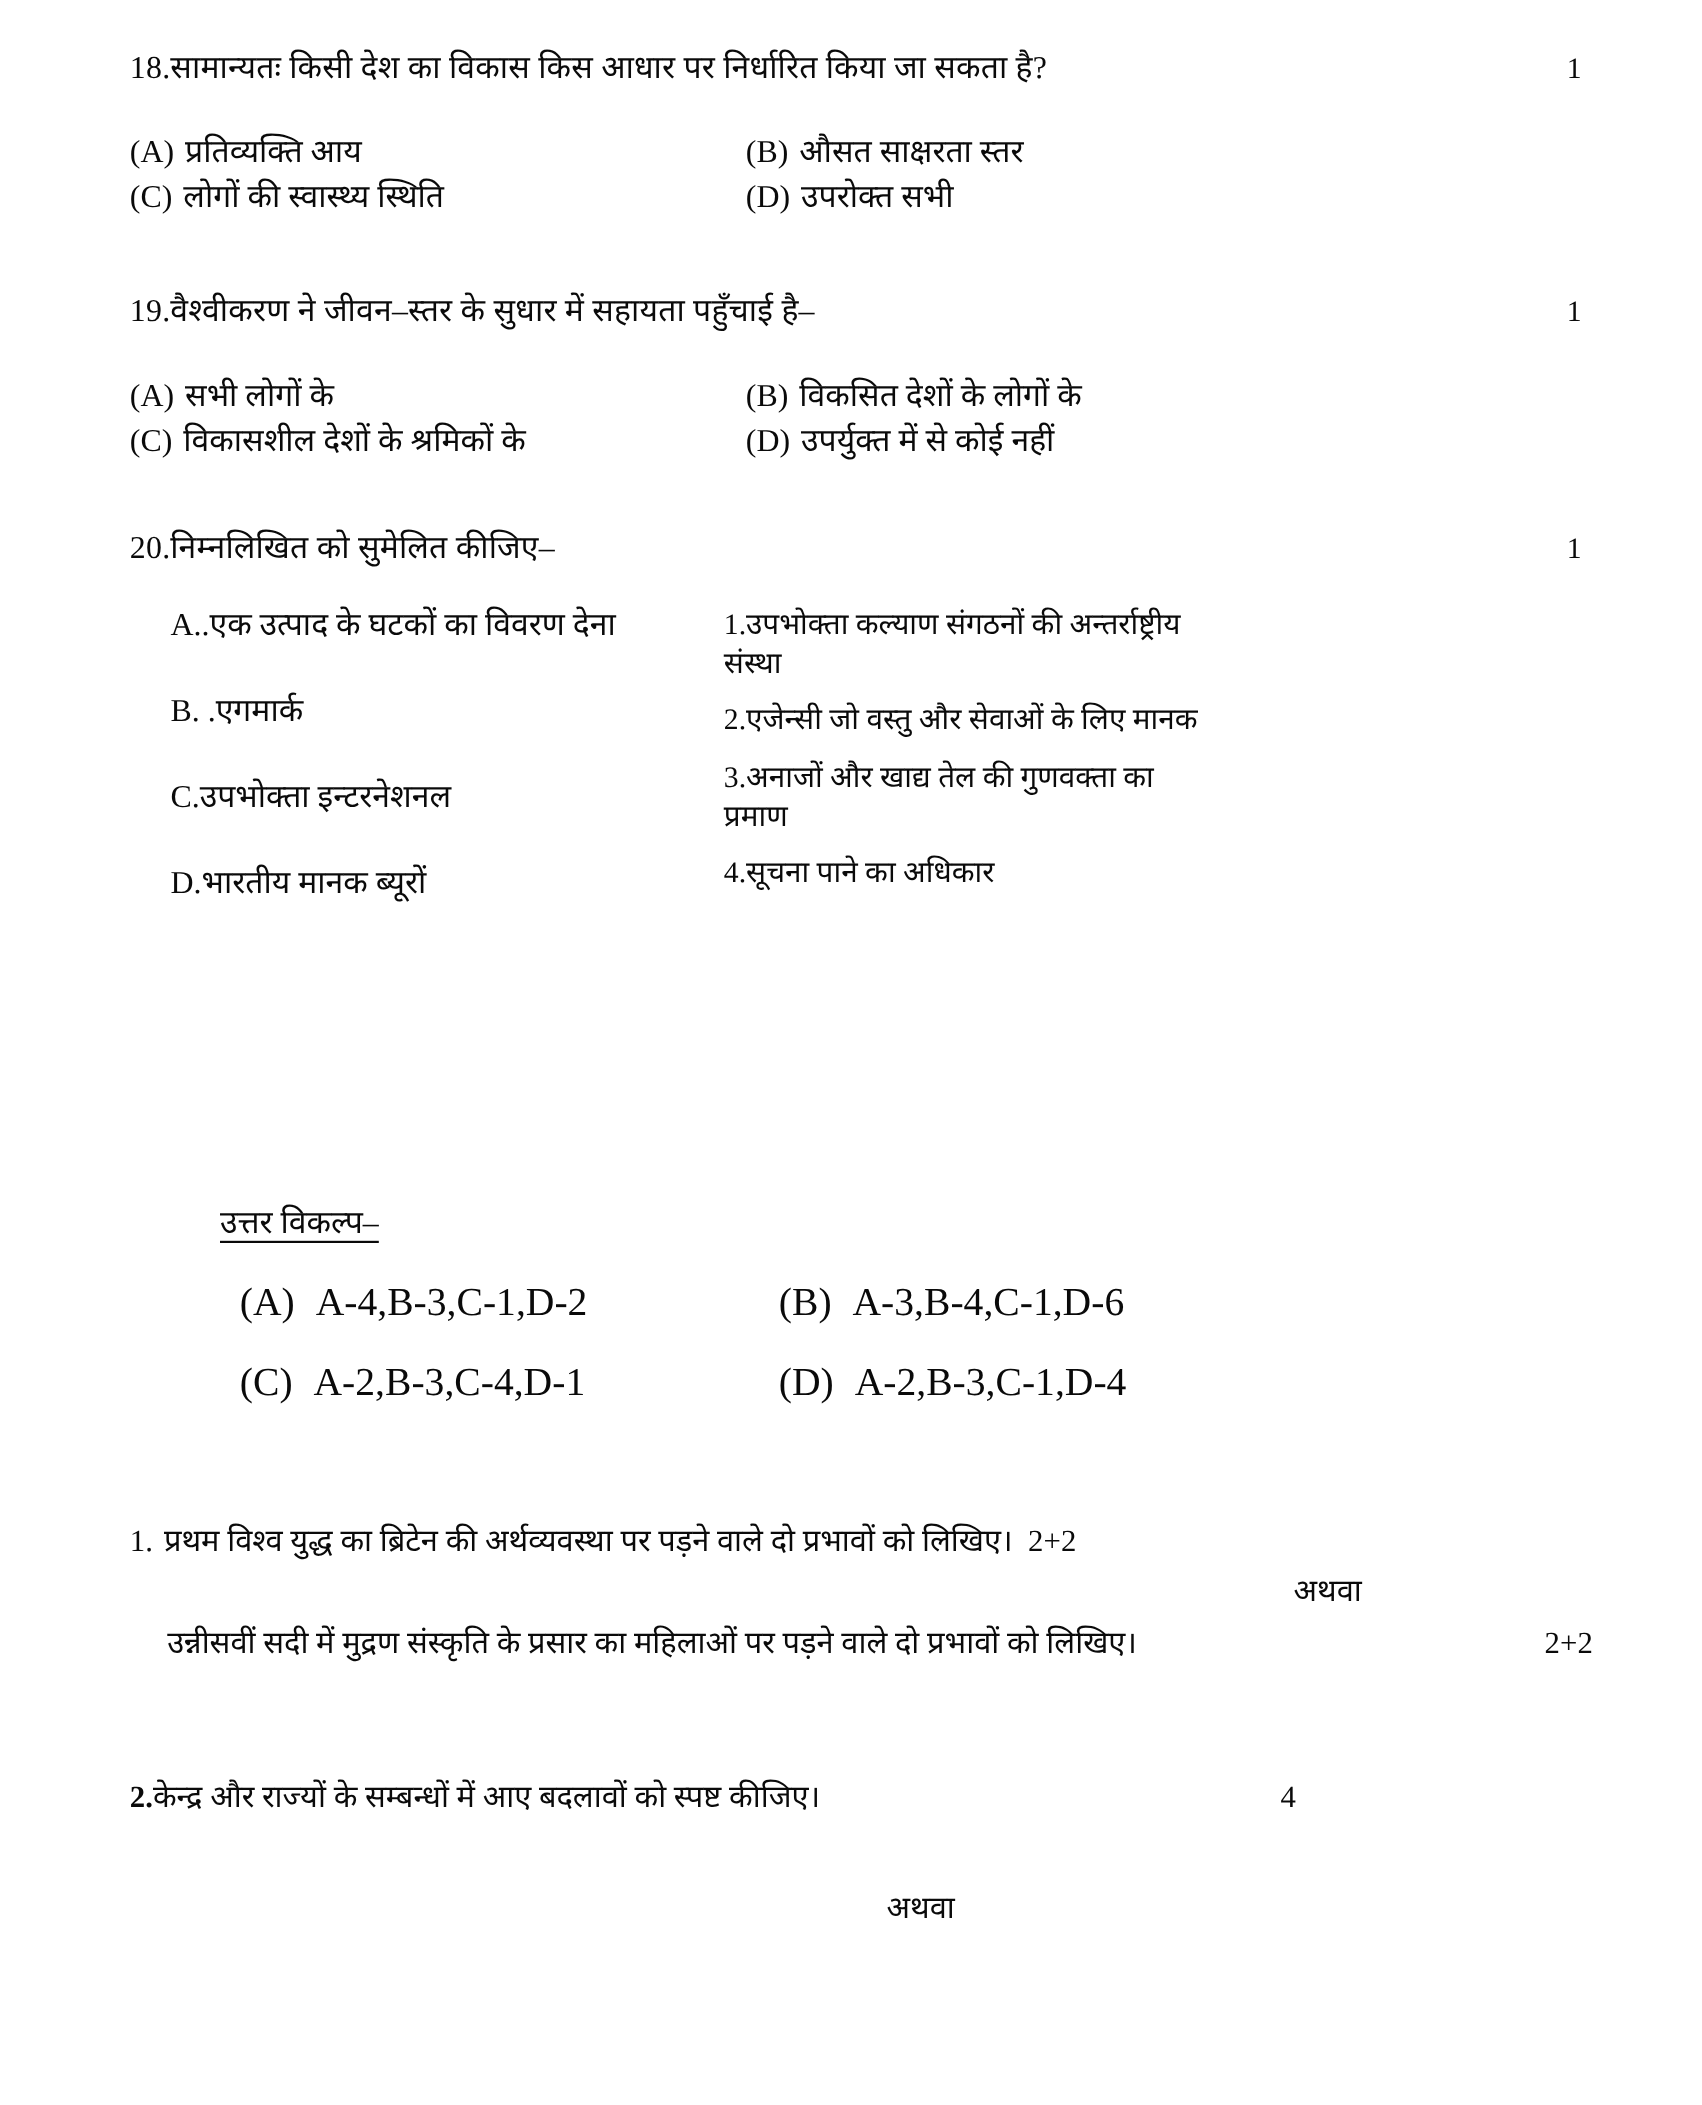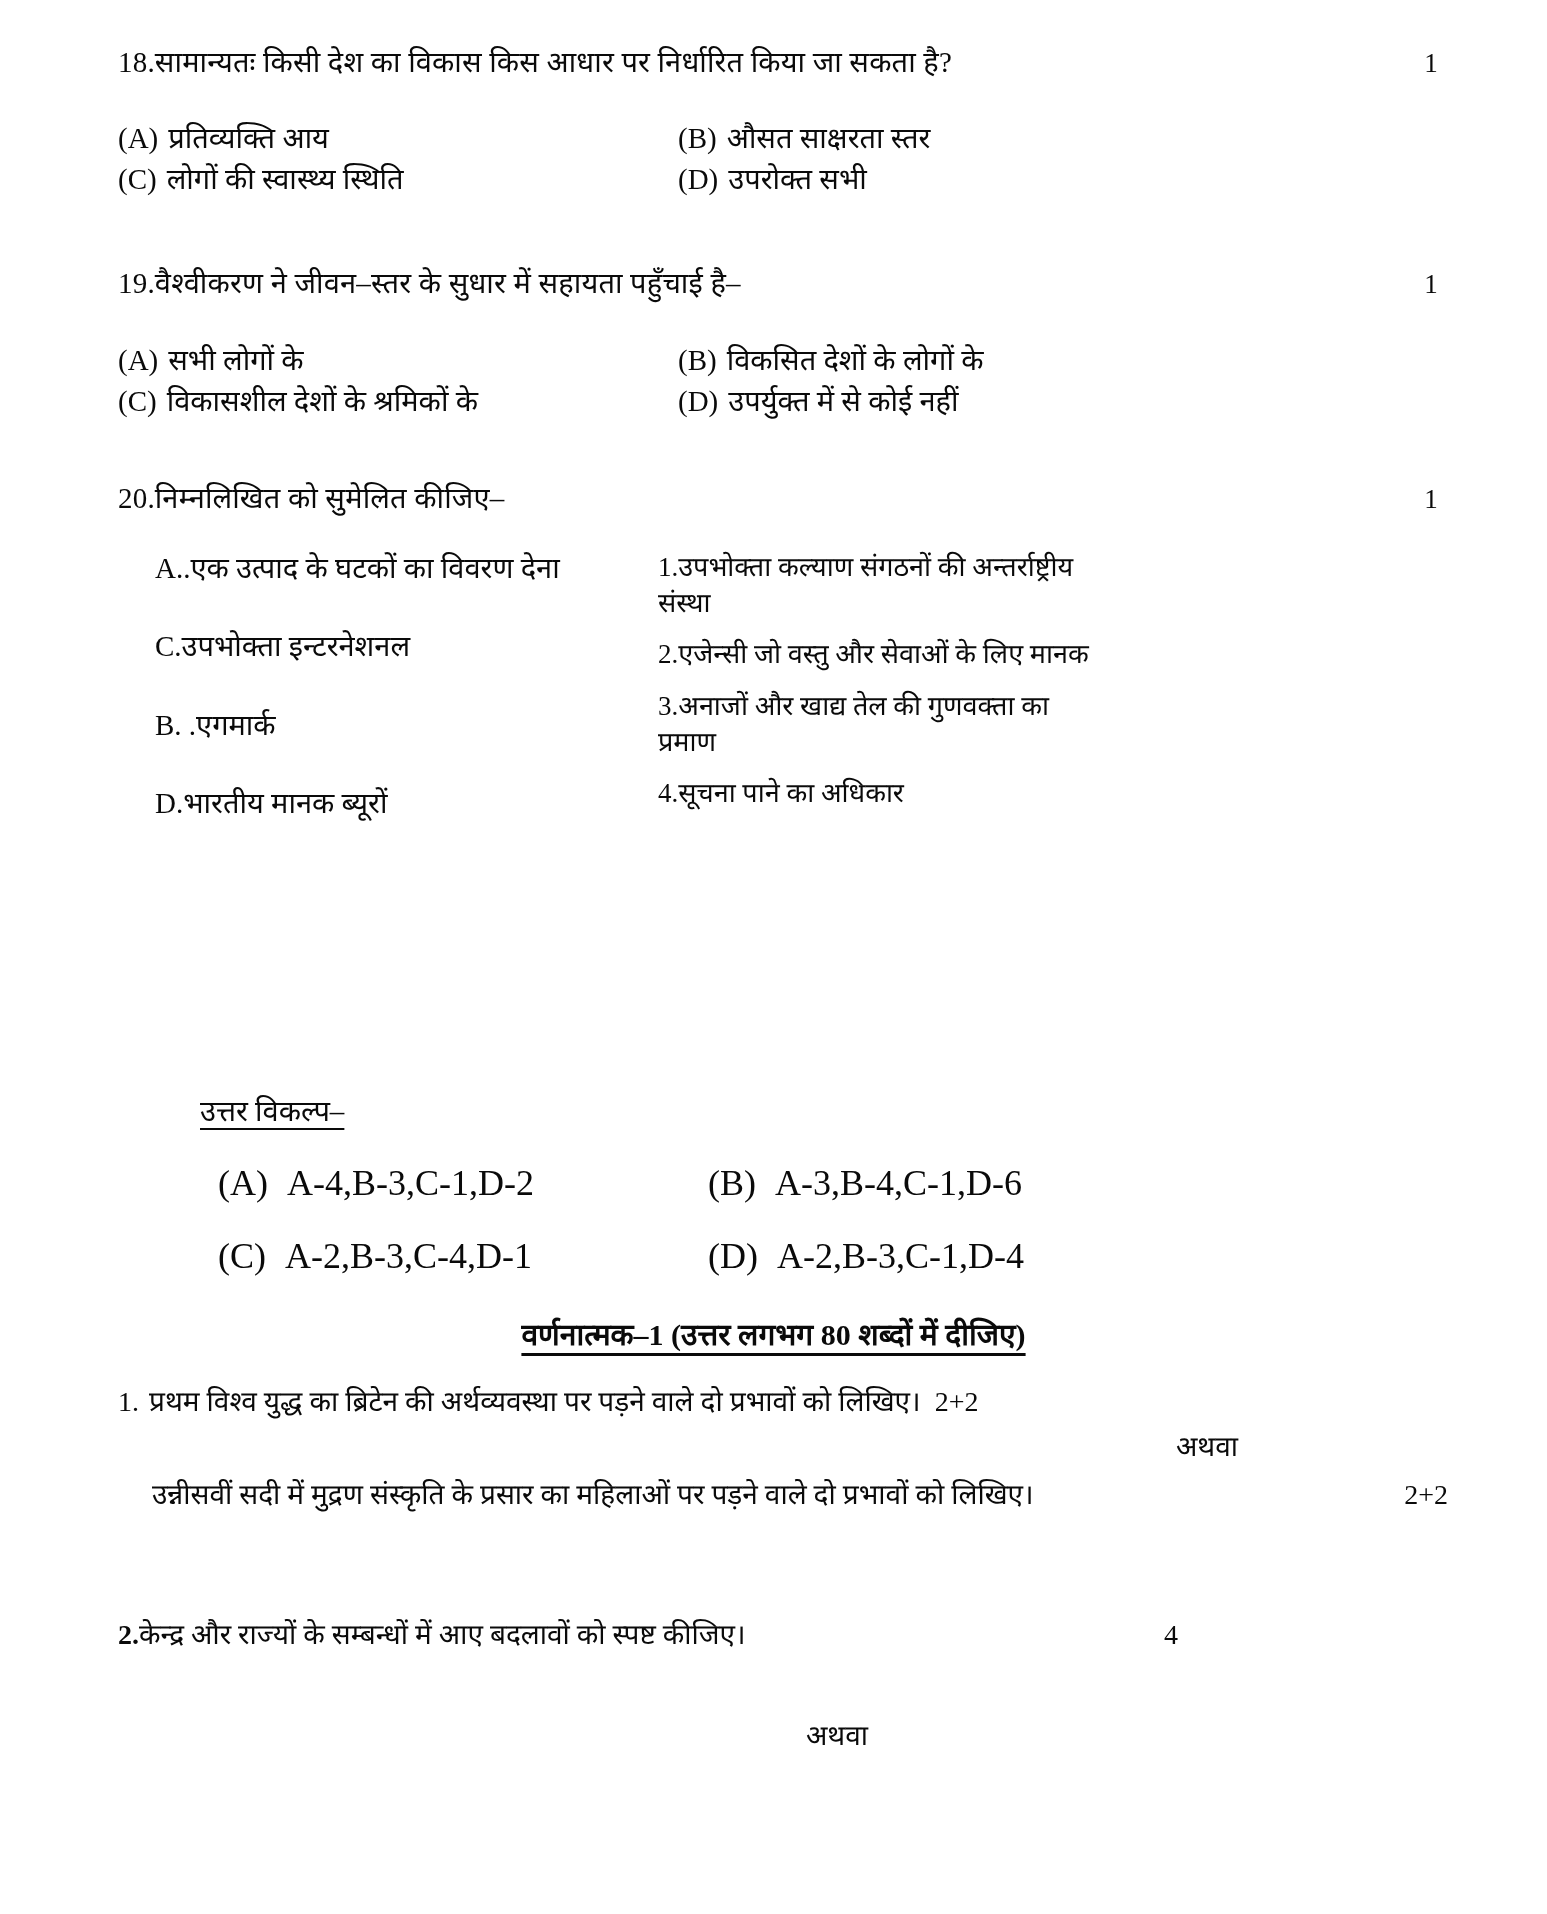--- a/index.html
+++ b/index.html
@@ -245,24 +245,24 @@
       <span class="marks">1</span>
     </div>
   </div>
 
   <div class="match-wrap" style="top:550px;">
     <div class="match-left">
       <div class="m-item">
         <span class="m-key">A.</span><span>.एक उत्पाद के घटकों का विवरण देना</span>
       </div>
       <div class="m-item">
+        <span class="m-key">B.</span><span> .एगमार्क</span>
+      </div>
+      <div class="m-item">
         <span class="m-key">C.</span><span>उपभोक्ता इन्टरनेशनल</span>
-      </div>
-      <div class="m-item">
-        <span class="m-key">B.</span><span> .एगमार्क</span>
       </div>
       <div class="m-item">
         <span class="m-key">D.</span><span>भारतीय मानक ब्यूरों</span>
       </div>
     </div>
 
     <div class="match-right">
       <div class="m-item">
         <span class="m-key">1.</span><span>उपभोक्ता कल्याण संगठनों की अन्तर्राष्ट्रीय</span>
         <span class="cont noindent">संस्था</span>
@@ -298,21 +298,20 @@
         <span class="a-key">(C)</span>
         <span>A-2,B-3,C-4,D-1</span>
       </div>
       <div class="a-col">
         <span class="a-key">(D)</span>
         <span>A-2,B-3,C-1,D-4</span>
       </div>
     </div>
   </div>
 
-  <div class="section-head" style="top:1313px;">वर्णनात्मक–1 (उत्तर लगभग 80 शब्दों में दीजिए)</div>
 
   <div class="desc" style="top:1382px;">
     <div class="line">
       <span class="txt">1.</span>
       <span class="txt" style="margin-left:10px;">प्रथम विश्व युद्ध का ब्रिटेन की अर्थव्यवस्था पर पड़ने वाले दो प्रभावों को लिखिए।</span>
       <span class="mk">2+2</span>
     </div>
     <div class="centered" style="margin-top:4px;">अथवा</div>
     <div class="para indent" style="margin-top:6px;">
       <span class="rightmark">2+2</span>

